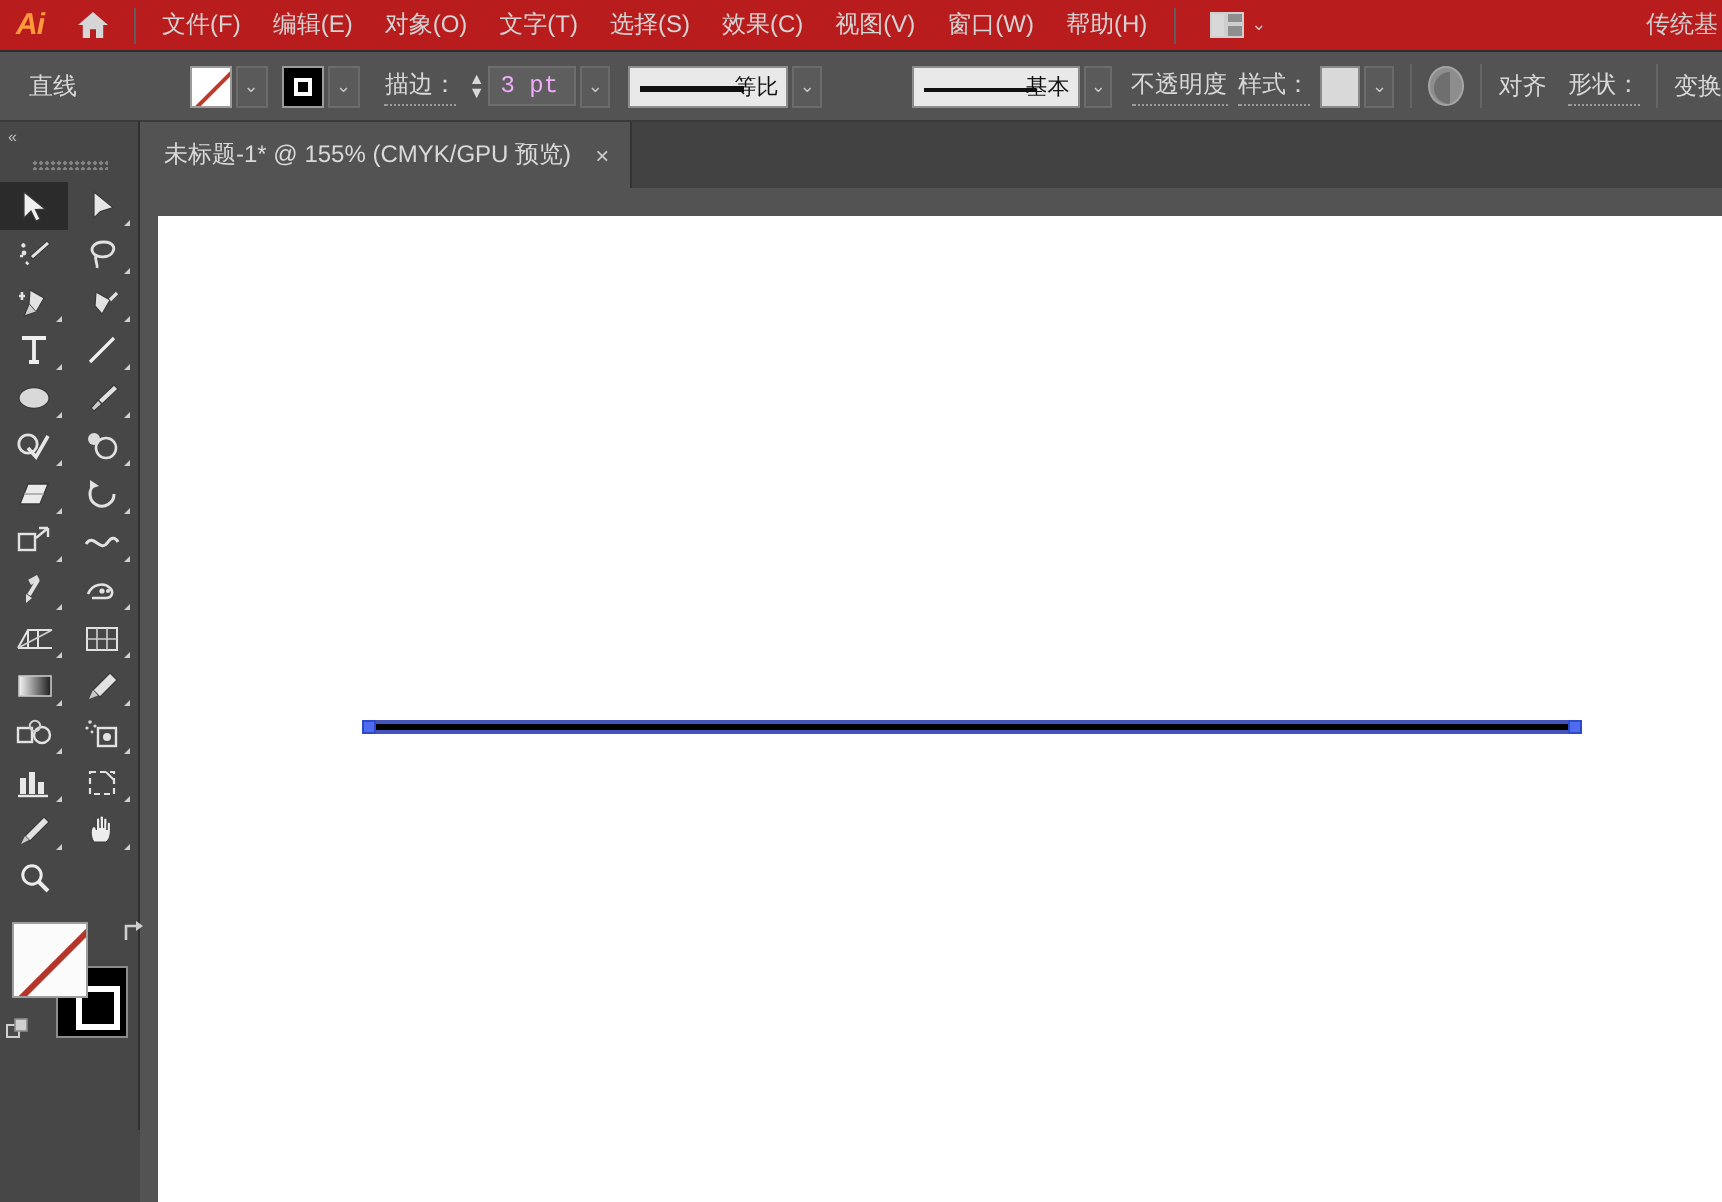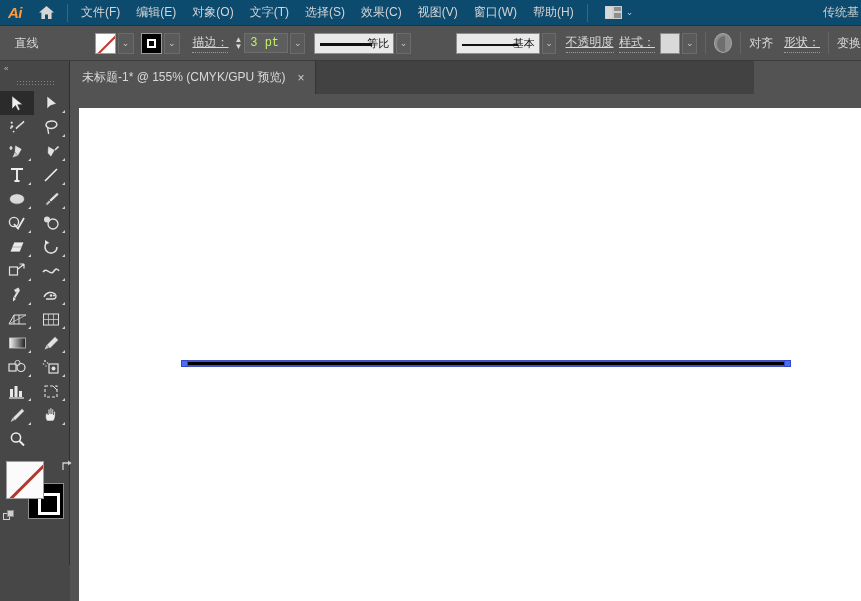--- a/index.html
+++ b/index.html
@@ -8,21 +8,21 @@
     background: #535353;
     font-family: "Liberation Sans", "DejaVu Sans", sans-serif;
     overflow: hidden;
     -webkit-font-smoothing: antialiased;
   }
   #app { position: relative; width: 861px; height: 601px; }
 
   
   .menubar {
     position: absolute; left: 0; top: 0; width: 861px; height: 26px;
-    background: #0c4a6e;
+    background: #b91c1c;
     display: flex; align-items: center;
     border-bottom: 1px solid #2f2f2f;
   }
   .ai-logo {
     width: 30px; height: 26px; display: flex; align-items: center;
     justify-content: center; color: #ff9a3c;
     font-size: 15px; font-weight: bold; font-style: italic;
     letter-spacing: -0.5px;
   }
   .home-btn {
@@ -50,21 +50,21 @@
   }
   .menu-spacer { flex: 1; }
 
   
   .controlbar {
     position: absolute; left: 0; top: 26px; width: 861px; height: 35px;
     background: #535353; border-bottom: 1px solid #3b3b3b;
     display: flex; align-items: center;
   }
   .cb-label { font-size: 12px; color: #d8d8d8; white-space: nowrap; }
-  .cb-label.dotted { border-bottom: 1px dotted #9a9a9a; padding-bottom: 1px; text-decoration: underline; }
+  .cb-label.dotted { border-bottom: 1px dotted #9a9a9a; padding-bottom: 1px; }
   .cb-sep { width: 1px; height: 22px; background: #646464; margin: 0 8px; }
 
   .swatch-wrap { display: flex; align-items: center; }
   .swatch {
     width: 21px; height: 21px; border: 1px solid #9b9b9b; position: relative;
     background: #fff; overflow: hidden;
   }
   .swatch.none::after {
     content: ""; position: absolute; left: -3px; top: 50%; width: 30px; height: 2px;
     background: #c0392b; transform: rotate(-45deg); transform-origin: center;
@@ -82,21 +82,21 @@
     width: 16px; height: 21px; display: flex; align-items: center; justify-content: center;
     background: #5a5a5a; border: 1px solid #6b6b6b; margin-left: 2px;
   }
   .stepper {
     width: 13px; height: 20px; display: flex; flex-direction: column;
     align-items: center; justify-content: center; color: #d8d8d8; line-height: 7px;
     font-size: 8px; margin-left: 4px;
   }
   .num-field {
     width: 48px; height: 20px; background: #5e5e5e; border: 1px solid #6e6e6e;
-    color: #bef264; font-size: 12px; font-family: "Liberation Mono", "DejaVu Sans Mono", monospace;
+    color: #f0abfc; font-size: 12px; font-family: "Liberation Mono", "DejaVu Sans Mono", monospace;
     display: flex; align-items: center; padding-left: 5px;
   }
   .profile-dd {
     width: 88px; height: 21px; background: #e9e9e9; border: 1px solid #8d8d8d;
     display: flex; align-items: center; justify-content: flex-end;
     padding-right: 4px; position: relative;
   }
   .profile-dd .line {
     position: absolute; left: 5px; top: 9px; width: 52px; height: 3px; background: #111;
   }
@@ -110,21 +110,21 @@
     width: 20px; height: 20px; border-radius: 50%; background: #8d8d8d;
     border: 1px solid #a5a5a5; position: relative; overflow: hidden;
   }
   .recolor-ico::before {
     content: ""; position: absolute; left: 2px; top: 2px; width: 8px; height: 16px;
     background: #6f6f6f; border-radius: 8px 0 0 8px;
   }
 
   
   .tabbar {
-    position: absolute; left: 0; top: 61px; width: 754px; height: 33px;
+    position: absolute; left: 0; top: 61px; width: 861px; height: 33px;
     background: #424242;
   }
   .doc-tab {
     position: absolute; left: 70px; top: 0; height: 33px;
     background: #535353; display: flex; align-items: center; padding: 0 10px 0 12px;
     border-right: 1px solid #343434; gap: 12px;
   }
   .doc-tab .title { font-size: 12px; color: #d9d9d9; white-space: nowrap; }
   .doc-tab .x { font-size: 12px; color: #cdcdcd; line-height: 12px; }
 

